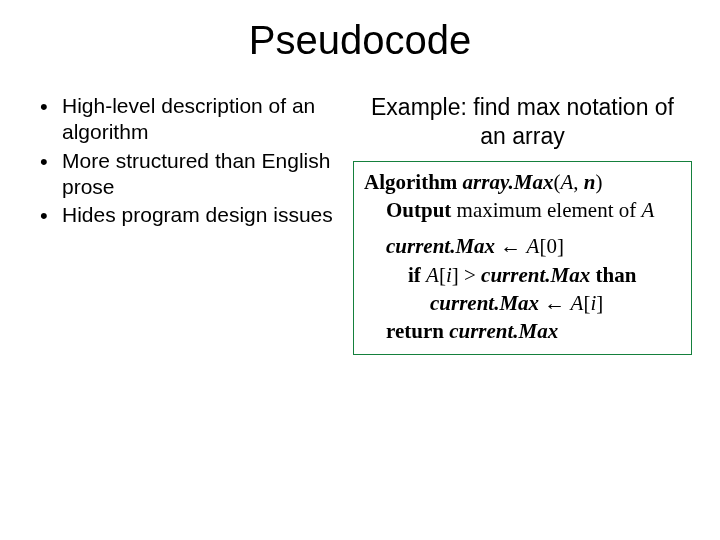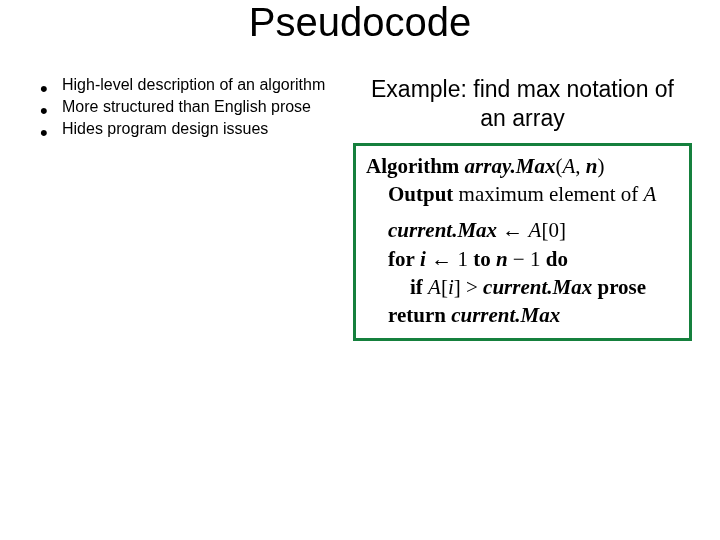--- a/index.html
+++ b/index.html
@@ -9,36 +9,37 @@
     background: #ffffff;
     font-family: Arial, Helvetica, sans-serif;
     color: #000;
     position: relative;
     overflow: hidden;
   }
   .title {
     text-align: center;
     font-size: 40px;
     font-weight: 400;
+    padding-top: 18px;
     padding-bottom: 30px;
   }
   .content {
     display: flex;
     padding: 0 28px 0 40px;
     gap: 8px;
   }
   .left {
     width: 305px;
     flex-shrink: 0;
   }
   .bullets {
     list-style: none;
   }
   .bullets li {
-    font-size: 16px;
+    font-size: 21px;
     line-height: 1.25;
     margin-bottom: 2px;
     position: relative;
     padding-left: 22px;
   }
   .bullets li::before {
     content: "•";
     position: absolute;
     left: 0;
     top: 0;
@@ -48,21 +49,21 @@
     flex: 1;
   }
   .example-title {
     font-size: 23px;
     text-align: center;
     line-height: 1.25;
     margin-bottom: 10px;
     padding: 0 8px;
   }
   .codebox {
-    border: 3px solid #15803d;
+    border: 1px solid #15803d;
     padding: 6px 10px 8px 10px;
     font-family: "Times New Roman", Times, serif;
     font-size: 21px;
     line-height: 1.35;
   }
   .algline { white-space: nowrap; }
   .kw { font-weight: bold; }
   .it { font-style: italic; }
   .bit { font-weight: bold; font-style: italic; }
   .ind1 { padding-left: 22px; }
@@ -94,29 +95,27 @@
         <span> </span>
         <span class="bit">array.Max</span><span>(</span><span class="it">A</span><span>, </span><span class="bit">n</span><span>)</span>
       </div>
       <div class="algline ind1">
         <span class="kw">Output</span><span> maximum element of </span><span class="it">A</span>
       </div>
       <div class="gap"></div>
       <div class="algline ind1">
         <span class="bit">current.Max</span><span> ← </span><span class="it">A</span><span>[</span><span>0</span><span>]</span>
       </div>
-      <div class="algline ind1">
-        <span class="kw">for</span>
-        <span> </span><span class="bit">i</span><span> ← </span><span> 1 </span><span class="kw">to</span>
-        <span> </span><span class="bit">n</span><span> − </span><span>1 </span><span class="kw">do</span>
-      </div>
       <div class="algline ind2">
         <span class="kw">if</span>
         <span> </span><span class="it">A</span><span>[</span><span class="it">i</span><span>]</span><span> &gt; </span><span class="bit">current.Max</span>
-        <span> </span><span class="kw">prose</span>
+        <span> </span><span class="kw">than</span>
+      </div>
+      <div class="algline ind3">
+        <span class="bit">current.Max</span><span> ← </span><span class="it">A</span><span>[</span><span class="it">i</span><span>]</span>
       </div>
       <div class="algline ind1">
         <span class="kw">return</span>
         <span> </span><span class="bit">current.Max</span>
       </div>
     </div>
   </div>
 
 </div>
 

